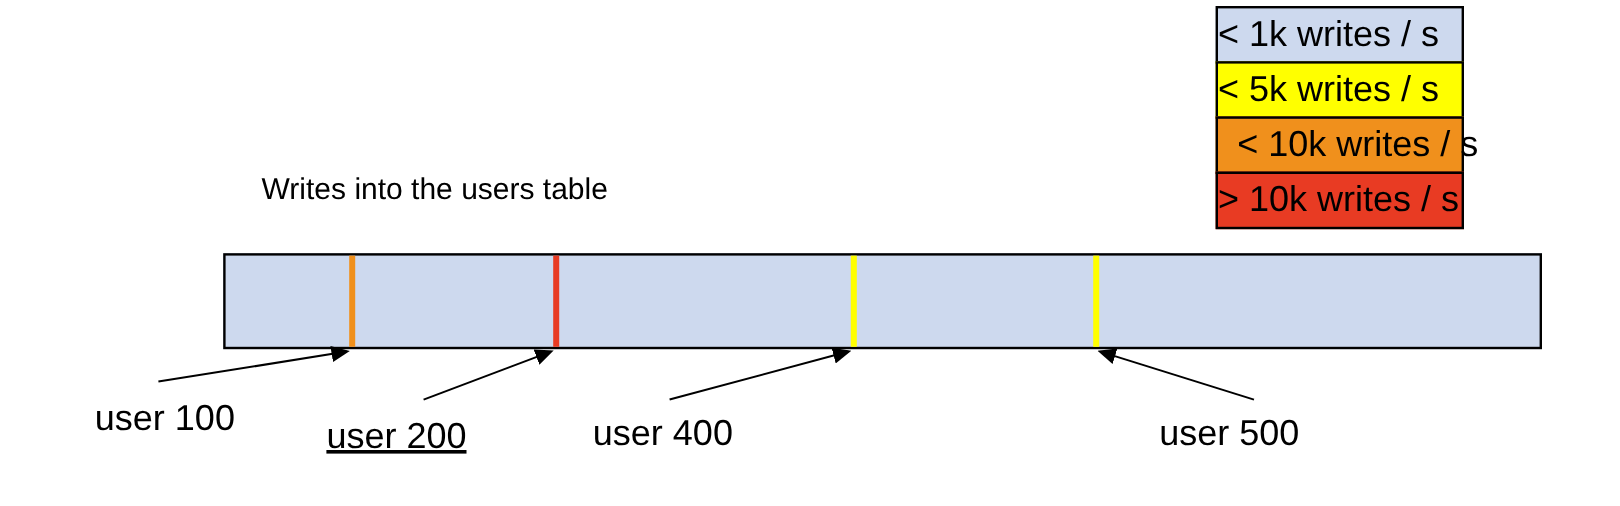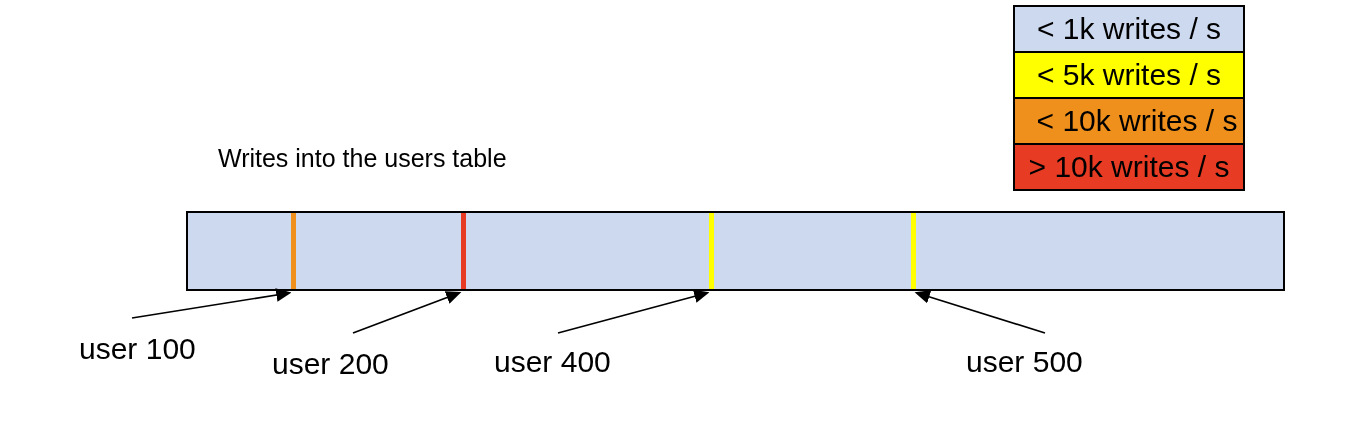--- a/index.html
+++ b/index.html
@@ -22,26 +22,26 @@
     margin-left: 21px;
   }
   .legend {
     position: absolute;
     left: 1013px;
     top: 5px;
     width: 232px;
   }
   .legend-row {
     box-sizing: border-box;
-    width: 232px;
+    width: 207px;
     height: 48px;
     border: 2px solid #000000;
     display: flex;
     align-items: center;
-    justify-content: center;
+    justify-content: flex-start;
     font-size: 30px;
     line-height: 1;
     white-space: nowrap;
   }
   .legend-row + .legend-row { margin-top: -2px; }
   .bar {
     position: absolute;
     box-sizing: border-box;
     left: 186px;
     top: 211px;
@@ -109,17 +109,17 @@
         <path d="M0,0 L9,4 L0,8 z" fill="#000000"></path>
       </marker>
     </defs>
     <line marker-end="url(#arrowhead)" x1="132" y1="318" x2="289" y2="293"></line>
     <line marker-end="url(#arrowhead)" x1="353" y1="333" x2="459" y2="293"></line>
     <line marker-end="url(#arrowhead)" x1="558" y1="333" x2="707" y2="293"></line>
     <line marker-end="url(#arrowhead)" x1="1045" y1="333" x2="917" y2="293"></line>
   </svg>
 
   <div class="user-label" style="left: 52px; top: 334px; margin-left: 27px;">user 100</div>
-  <div class="user-label" style="left: 272px; top: 349px;">user 200</div>
+  <div class="user-label" style="left: 272px; top: 349px; text-decoration: underline;">user 200</div>
   <div class="user-label" style="left: 494px; top: 347px;">user 400</div>
   <div class="user-label" style="left: 966px; top: 347px;">user 500</div>
 
 </div>
 
 </body></html>

